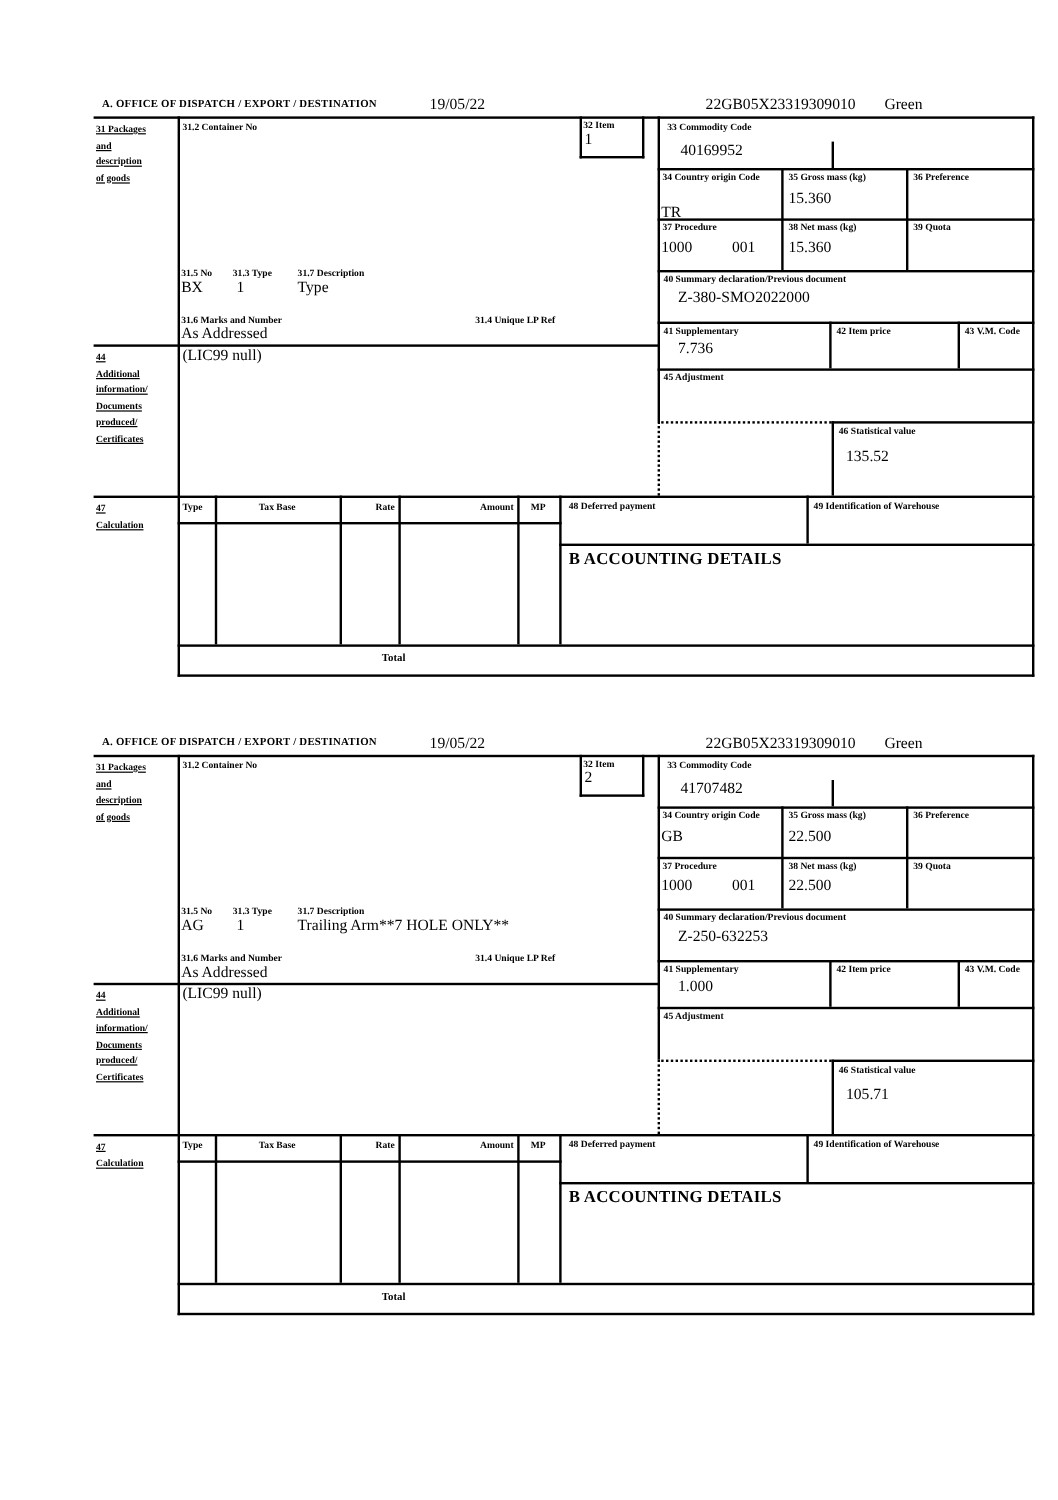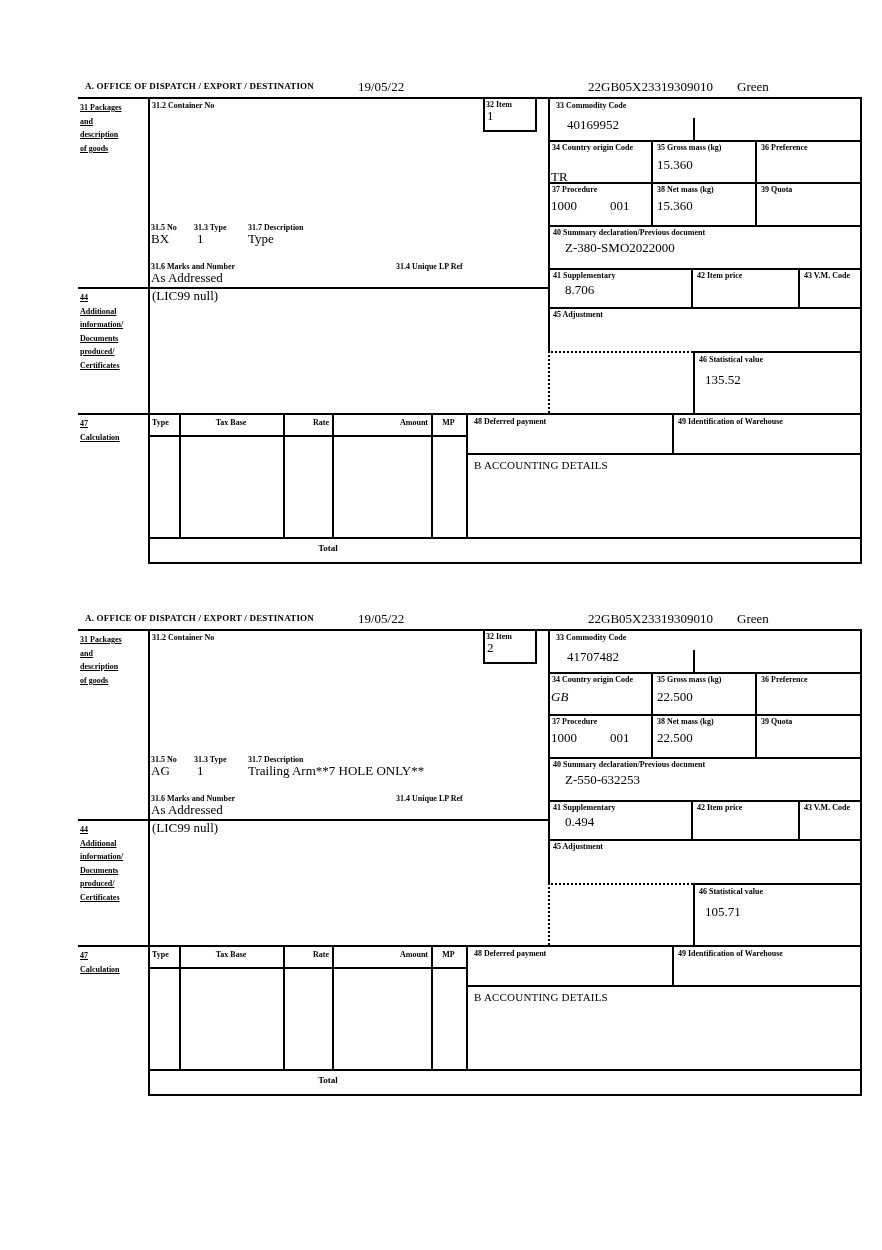--- a/index.html
+++ b/index.html
@@ -11,21 +11,21 @@
   .vl{position:absolute;width:2px;background:#000;}
   .hdot{position:absolute;height:0;border-top:2px dotted #000;}
   .vdot{position:absolute;width:0;border-left:2px dotted #000;}
   
   .lbl{position:absolute;font-size:8px;font-weight:bold;line-height:9px;white-space:nowrap;}
   .lbl.multi{white-space:pre-line;line-height:13.5px;text-decoration:underline;}
   .val{position:absolute;font-size:13px;line-height:14px;white-space:nowrap;}
   .hdr-small{position:absolute;font-size:9px;font-weight:bold;letter-spacing:.2px;white-space:nowrap;}
   .hdr-val{position:absolute;font-size:13px;white-space:nowrap;}
   .colhead{position:absolute;top:340px;font-size:8px;font-weight:bold;}
-  .acct{position:absolute;font-size:11px;font-weight:normal;letter-spacing:.2px;}
+  .acct{position:absolute;font-size:14px;font-weight:bold;letter-spacing:.2px;}
 </style>
 </head>
 <body>
 
 <div class="page">
 
   <div class="block" style="top:78px;">
 
     <div class="hdr-small" style="left:7px;top:3px;">A.  OFFICE OF DISPATCH / EXPORT / DESTINATION</div>
     <div class="hdr-val" style="left:280px;top:1px;">19/05/22</div>
@@ -100,21 +100,21 @@
     <div class="val" style="left:170px;top:154px;">Type</div>
 
     <div class="lbl" style="left:73px;top:184px;">31.6 Marks and Number</div>
     <div class="lbl" style="left:318px;top:184px;">31.4 Unique LP Ref</div>
     <div class="val" style="left:73px;top:193px;">As Addressed</div>
 
     <div class="lbl" style="left:475px;top:150px;">40 Summary declaration/Previous document</div>
     <div class="val" style="left:487px;top:163px;">Z-380-SMO2022000</div>
 
     <div class="lbl" style="left:475px;top:193px;">41 Supplementary</div>
-    <div class="val" style="left:487px;top:205px;">8.706</div>
+    <div class="val" style="left:487px;top:205px;">7.736</div>
     <div class="lbl" style="left:619px;top:193px;">42 Item price</div>
     <div class="lbl" style="left:726px;top:193px;">43 V.M. Code</div>
 
     <div class="lbl multi" style="left:2px;top:213px;">44
 Additional
 information/
 Documents
 produced/
 Certificates</div>
     <div class="val" style="left:74px;top:211px;">(LIC99 null)</div>
@@ -188,21 +188,21 @@
 of goods</div>
     <div class="lbl" style="left:74px;top:23px;">31.2 Container No</div>
 
     <div class="lbl" style="left:408px;top:22px;">32 Item</div>
     <div class="val" style="left:409px;top:31px;">2</div>
 
     <div class="lbl" style="left:478px;top:23px;">33 Commodity Code</div>
     <div class="val" style="left:489px;top:40px;">41707482</div>
 
     <div class="lbl" style="left:474px;top:65px;">34 Country origin Code</div>
-    <div class="val" style="left:473px;top:80px;font-style:italic;">GB</div>
+    <div class="val" style="left:473px;top:80px;">GB</div>
     <div class="lbl" style="left:579px;top:65px;">35 Gross mass (kg)</div>
     <div class="val" style="left:579px;top:80px;">22.500</div>
     <div class="lbl" style="left:683px;top:65px;">36 Preference</div>
 
     <div class="lbl" style="left:474px;top:107px;">37 Procedure</div>
     <div class="val" style="left:473px;top:121px;">1000</div>
     <div class="val" style="left:532px;top:121px;">001</div>
     <div class="lbl" style="left:579px;top:107px;">38 Net mass (kg)</div>
     <div class="val" style="left:579px;top:121px;">22.500</div>
     <div class="lbl" style="left:683px;top:107px;">39 Quota</div>
@@ -212,24 +212,24 @@
     <div class="lbl" style="left:170px;top:145px;">31.7 Description</div>
     <div class="val" style="left:73px;top:154px;">AG</div>
     <div class="val" style="left:119px;top:154px;">1</div>
     <div class="val" style="left:170px;top:154px;">Trailing Arm**7 HOLE ONLY**</div>
 
     <div class="lbl" style="left:73px;top:184px;">31.6 Marks and Number</div>
     <div class="lbl" style="left:318px;top:184px;">31.4 Unique LP Ref</div>
     <div class="val" style="left:73px;top:193px;">As Addressed</div>
 
     <div class="lbl" style="left:475px;top:150px;">40 Summary declaration/Previous document</div>
-    <div class="val" style="left:487px;top:163px;">Z-550-632253</div>
+    <div class="val" style="left:487px;top:163px;">Z-250-632253</div>
 
     <div class="lbl" style="left:475px;top:193px;">41 Supplementary</div>
-    <div class="val" style="left:487px;top:205px;">0.494</div>
+    <div class="val" style="left:487px;top:205px;">1.000</div>
     <div class="lbl" style="left:619px;top:193px;">42 Item price</div>
     <div class="lbl" style="left:726px;top:193px;">43 V.M. Code</div>
 
     <div class="lbl multi" style="left:2px;top:213px;">44
 Additional
 information/
 Documents
 produced/
 Certificates</div>
     <div class="val" style="left:74px;top:211px;">(LIC99 null)</div>

